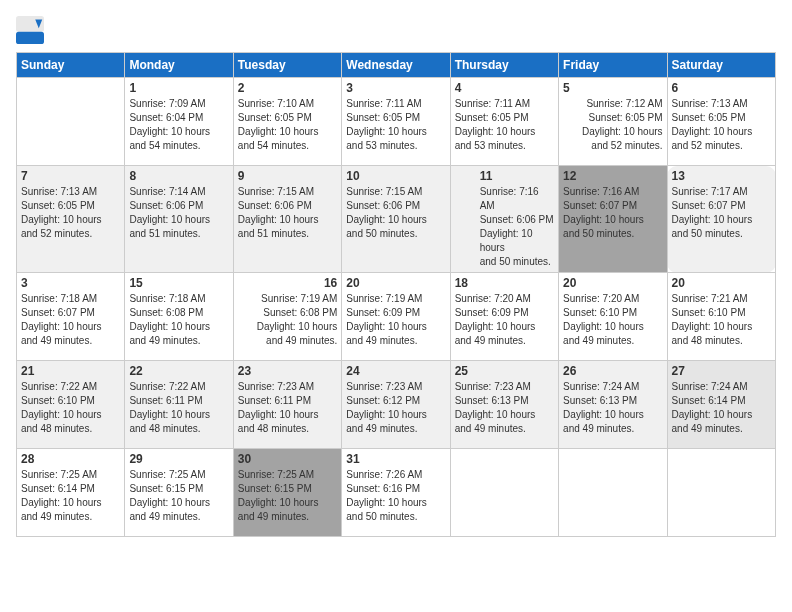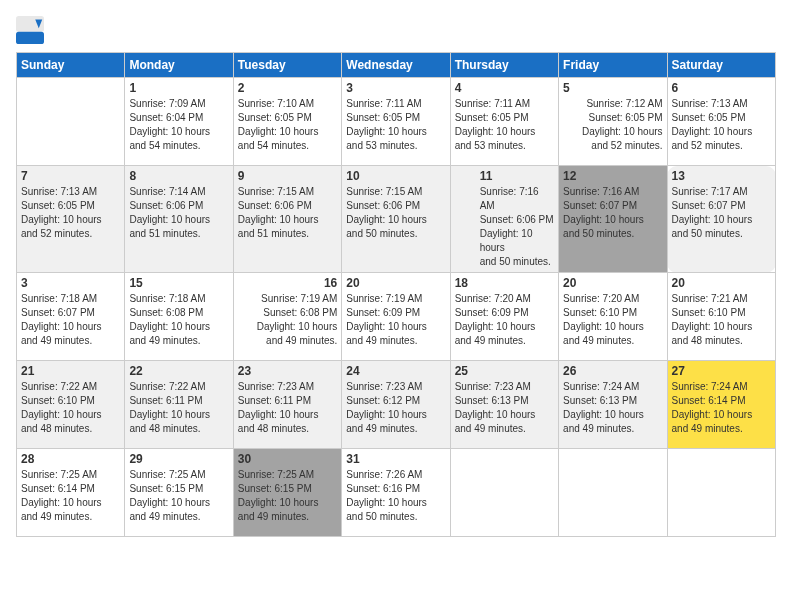--- a/index.html
+++ b/index.html
@@ -311,21 +311,21 @@
 Daylight: 10 hours
 and 49 minutes.</div>
           </td>
           <td style="background: rgb(240, 240, 240);">
             <span class="day-num">26</span>
             <div class="day-info" style="white-space: pre-line;">Sunrise: 7:24 AM
 Sunset: 6:13 PM
 Daylight: 10 hours
 and 49 minutes.</div>
           </td>
-          <td style="background: #fde047;">
+          <td style="background: #e5e5e5;">
             <span class="day-num">27</span>
             <div class="day-info" style="white-space: pre-line;">Sunrise: 7:24 AM
 Sunset: 6:14 PM
 Daylight: 10 hours
 and 49 minutes.</div>
           </td>
         </tr>
         <tr>
           <td style="background: rgb(255, 255, 255);">
             <span class="day-num">28</span>

